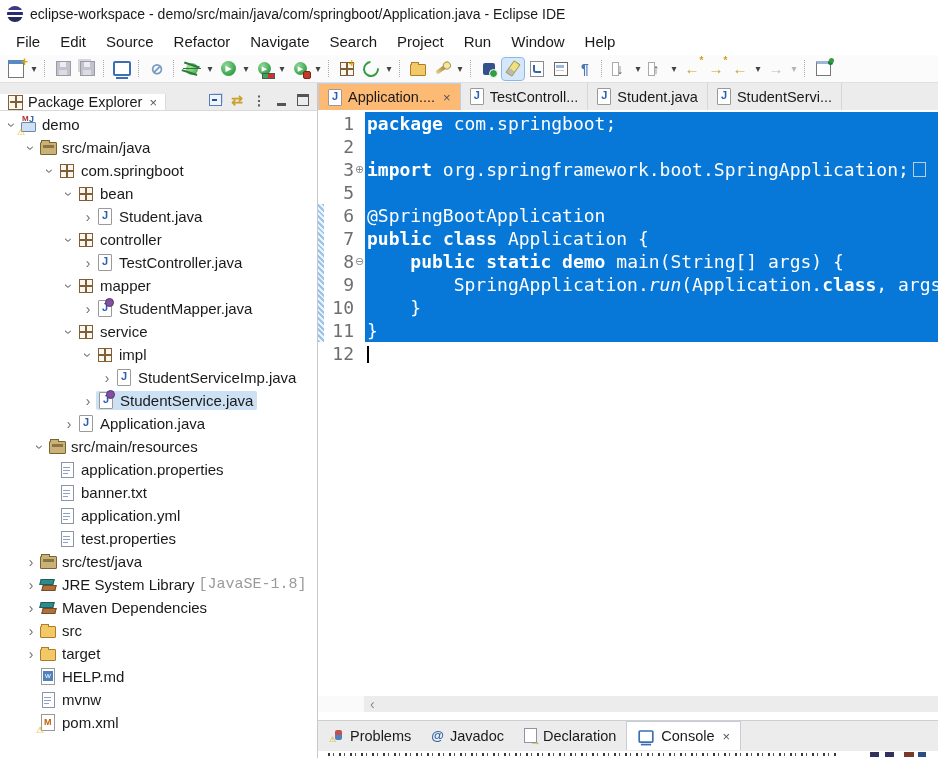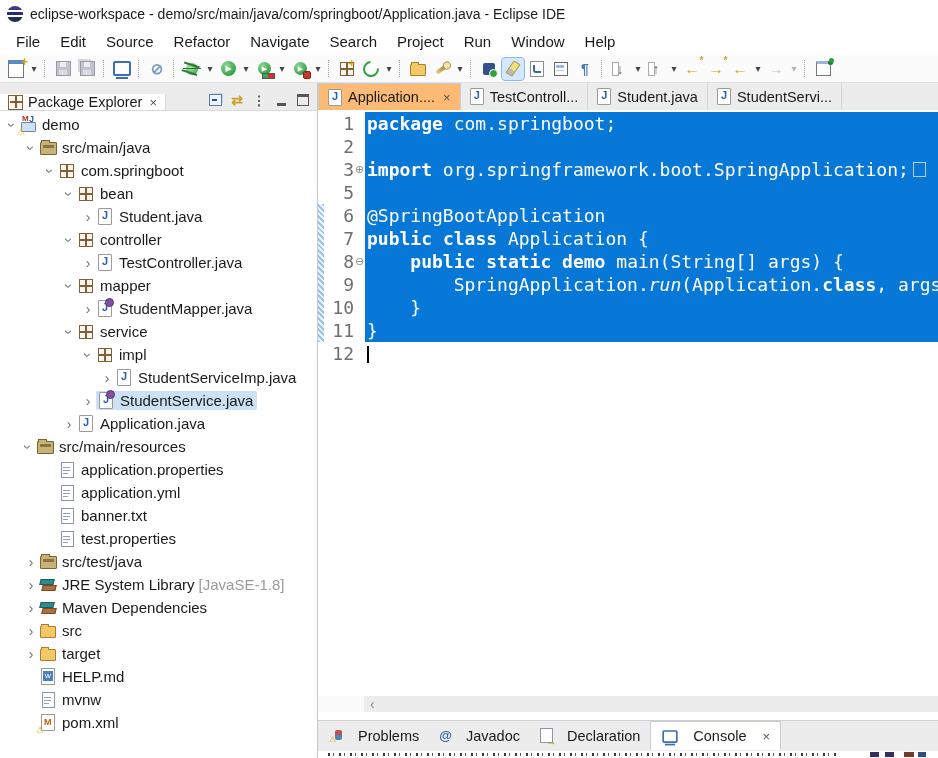--- a/index.html
+++ b/index.html
@@ -80,21 +80,21 @@
   .ic-viewmenu{color:#555;font-size:13px;font-weight:bold;letter-spacing:0;}
   .ic-min{width:9px;height:3px;background:#555;margin-top:8px;}
   .ic-max{width:10px;height:8px;border:1px solid #555;border-top:3px solid #555;}
   
   .tree{padding-top:2px;font-size:15px;}
   .trow{height:23px;display:flex;align-items:center;white-space:nowrap;}
   .tw{width:16px;flex:none;text-align:center;color:#6f6f6f;font-size:14px;line-height:1;}
   .tw.exp{transform:rotate(90deg);}
   .tico{width:18px;height:17px;flex:none;display:flex;align-items:center;justify-content:center;margin-right:5px;position:relative;}
   .selwrap{display:flex;align-items:center;background:#cde1f5;border-radius:2px;padding:1px 4px 1px 1px;}
-  .suffix{color:#9a9a9a;margin-left:4px;}
+  .suffix{color:#9a9a9a;margin-left:4px;font-family:Liberation Mono, monospace;}
   
   .mavenprj{width:17px;height:16px;position:relative;}
   .mavenprj::before{content:"";position:absolute;left:1px;bottom:1px;width:13px;height:8px;background:#cfe0f2;border:1px solid #6c87ad;border-radius:1px;}
   .mavenprj::after{content:"J";position:absolute;right:3px;top:-3px;color:#2b5fb0;font-size:9px;font-weight:bold;}
   .mchar::before{content:"M";position:absolute;left:2px;top:-3px;color:#b03030;font-size:8px;font-weight:bold;}
   .ovlwarn{position:absolute;left:-3px;bottom:-4px;font-size:9px;color:#e0a800;line-height:1;}
   .srcpkg{width:15px;height:11px;background:#c9b178;border:1px solid #77642f;border-radius:1px;position:relative;margin-top:2px;}
   .srcpkg::before{content:"";position:absolute;left:0;top:-3px;width:7px;height:2px;background:#c9b178;border:1px solid #77642f;border-bottom:none;}
   .srcpkg::after{content:"";position:absolute;left:2px;top:2px;right:2px;height:3px;background:#8a7442;}
   .fjava{width:12px;height:15px;background:#fff;border:1px solid #9a9a9a;border-radius:1px;position:relative;}
@@ -131,21 +131,21 @@
   .kw{font-weight:bold;}
   .it{font-style:italic;}
   .caret{display:inline-block;width:2px;height:17px;background:#000;vertical-align:-3px;}
   .foldbox{display:inline-block;width:11px;height:13px;border:1px solid #b9cde4;margin-left:4px;vertical-align:-1px;}
   
   .hscroll{position:absolute;left:0;right:0;top:613px;height:16px;background:#fafafa;display:flex;}
   .htrack{margin-left:46px;flex:1;background:#ececec;display:flex;align-items:center;padding-left:6px;color:#8a8a8a;font-size:14px;}
   
   .bottompanel{position:absolute;left:0;right:0;top:637px;bottom:0;border-top:1px solid #cfcfcf;background:#ececec;}
   .btabs{display:flex;align-items:stretch;height:29px;padding-left:4px;font-size:14.5px;}
-  .btab{display:flex;align-items:center;gap:14px;padding:0 10px;}
+  .btab{display:flex;align-items:center;gap:6px;padding:0 10px;}
   .btab.active{background:#ffffff;border:1px solid #c6cdd8;border-bottom:none;}
   .bjavadoc{color:#3465a4;font-weight:bold;font-size:13px;}
   .prob{width:12px;height:12px;position:relative;}
   .prob::before{content:"";position:absolute;left:3px;top:0;width:7px;height:10px;border-radius:2px;
     background:linear-gradient(180deg,#c0504d 45%,#4f81bd 45%);}
   .prob::after{content:"⚠";position:absolute;left:-3px;bottom:-2px;font-size:8px;color:#e0a800;line-height:1;}
   .decl{width:11px;height:13px;background:#fff;border:1px solid #8d94a8;position:relative;}
   .decl::after{content:"→";position:absolute;right:-5px;bottom:-5px;color:#c9a227;font-weight:bold;font-size:11px;}
   .bmon{transform:scale(.85);}
   .sliver{position:absolute;left:0;right:0;top:30px;bottom:0;background:#fff;overflow:hidden;}
@@ -406,44 +406,44 @@
             <span>StudentService.java</span>
           </span>
         </div>
         <div class="trow" style="padding-left:61px">
           <span class="tw">›</span>
           <span class="tico">
               <span class="fjava"></span>
             </span>
           <span>Application.java</span>
         </div>
-        <div class="trow" style="padding-left:20px">
+        <div class="trow" style="padding-left:32px">
           <span class="tw exp">›</span>
           <span class="tico">
               <span class="srcpkg"></span>
             </span>
           <span>src/main/resources</span>
         </div>
         <div class="trow" style="padding-left:58px">
           <span class="tico">
               <span class="ftext"></span>
             </span>
           <span>application.properties</span>
         </div>
         <div class="trow" style="padding-left:58px">
           <span class="tico">
               <span class="ftext"></span>
             </span>
+          <span>banner.txt</span>
+        </div>
+        <div class="trow" style="padding-left:58px">
+          <span class="tico">
+              <span class="ftext"></span>
+            </span>
           <span>application.yml</span>
-        </div>
-        <div class="trow" style="padding-left:58px">
-          <span class="tico">
-              <span class="ftext"></span>
-            </span>
-          <span>banner.txt</span>
         </div>
         <div class="trow" style="padding-left:58px">
           <span class="tico">
               <span class="ftext"></span>
             </span>
           <span>test.properties</span>
         </div>
         <div class="trow" style="padding-left:23px">
           <span class="tw">›</span>
           <span class="tico">

